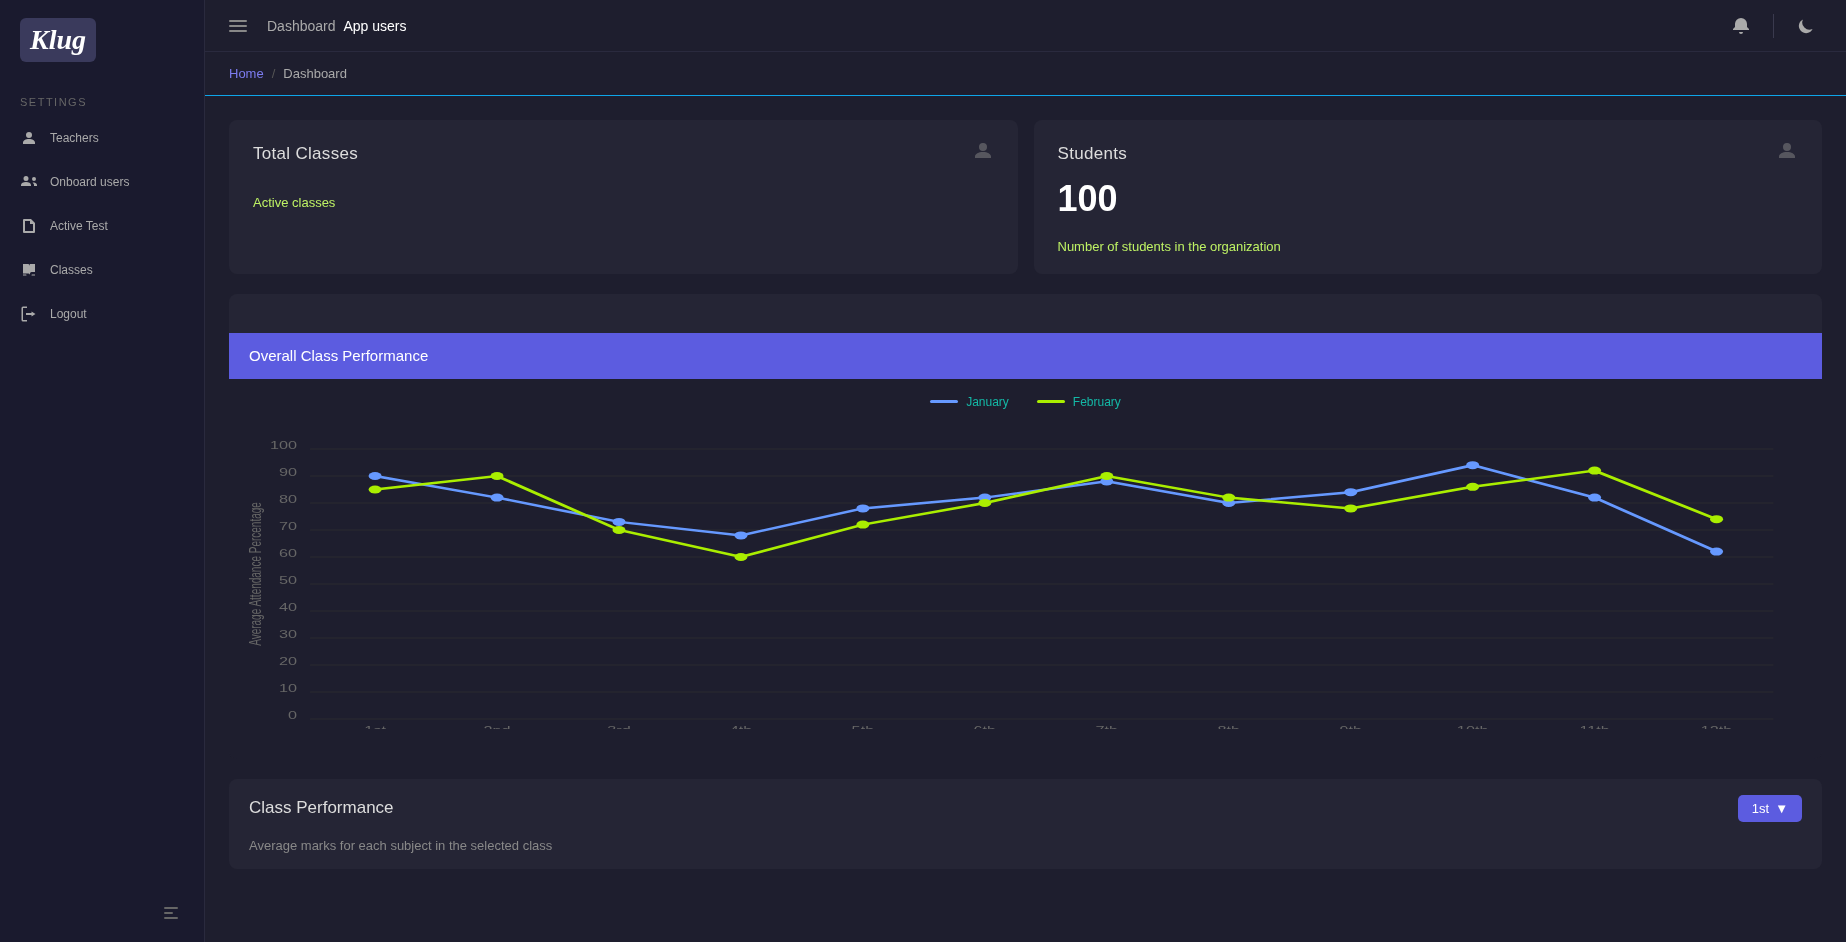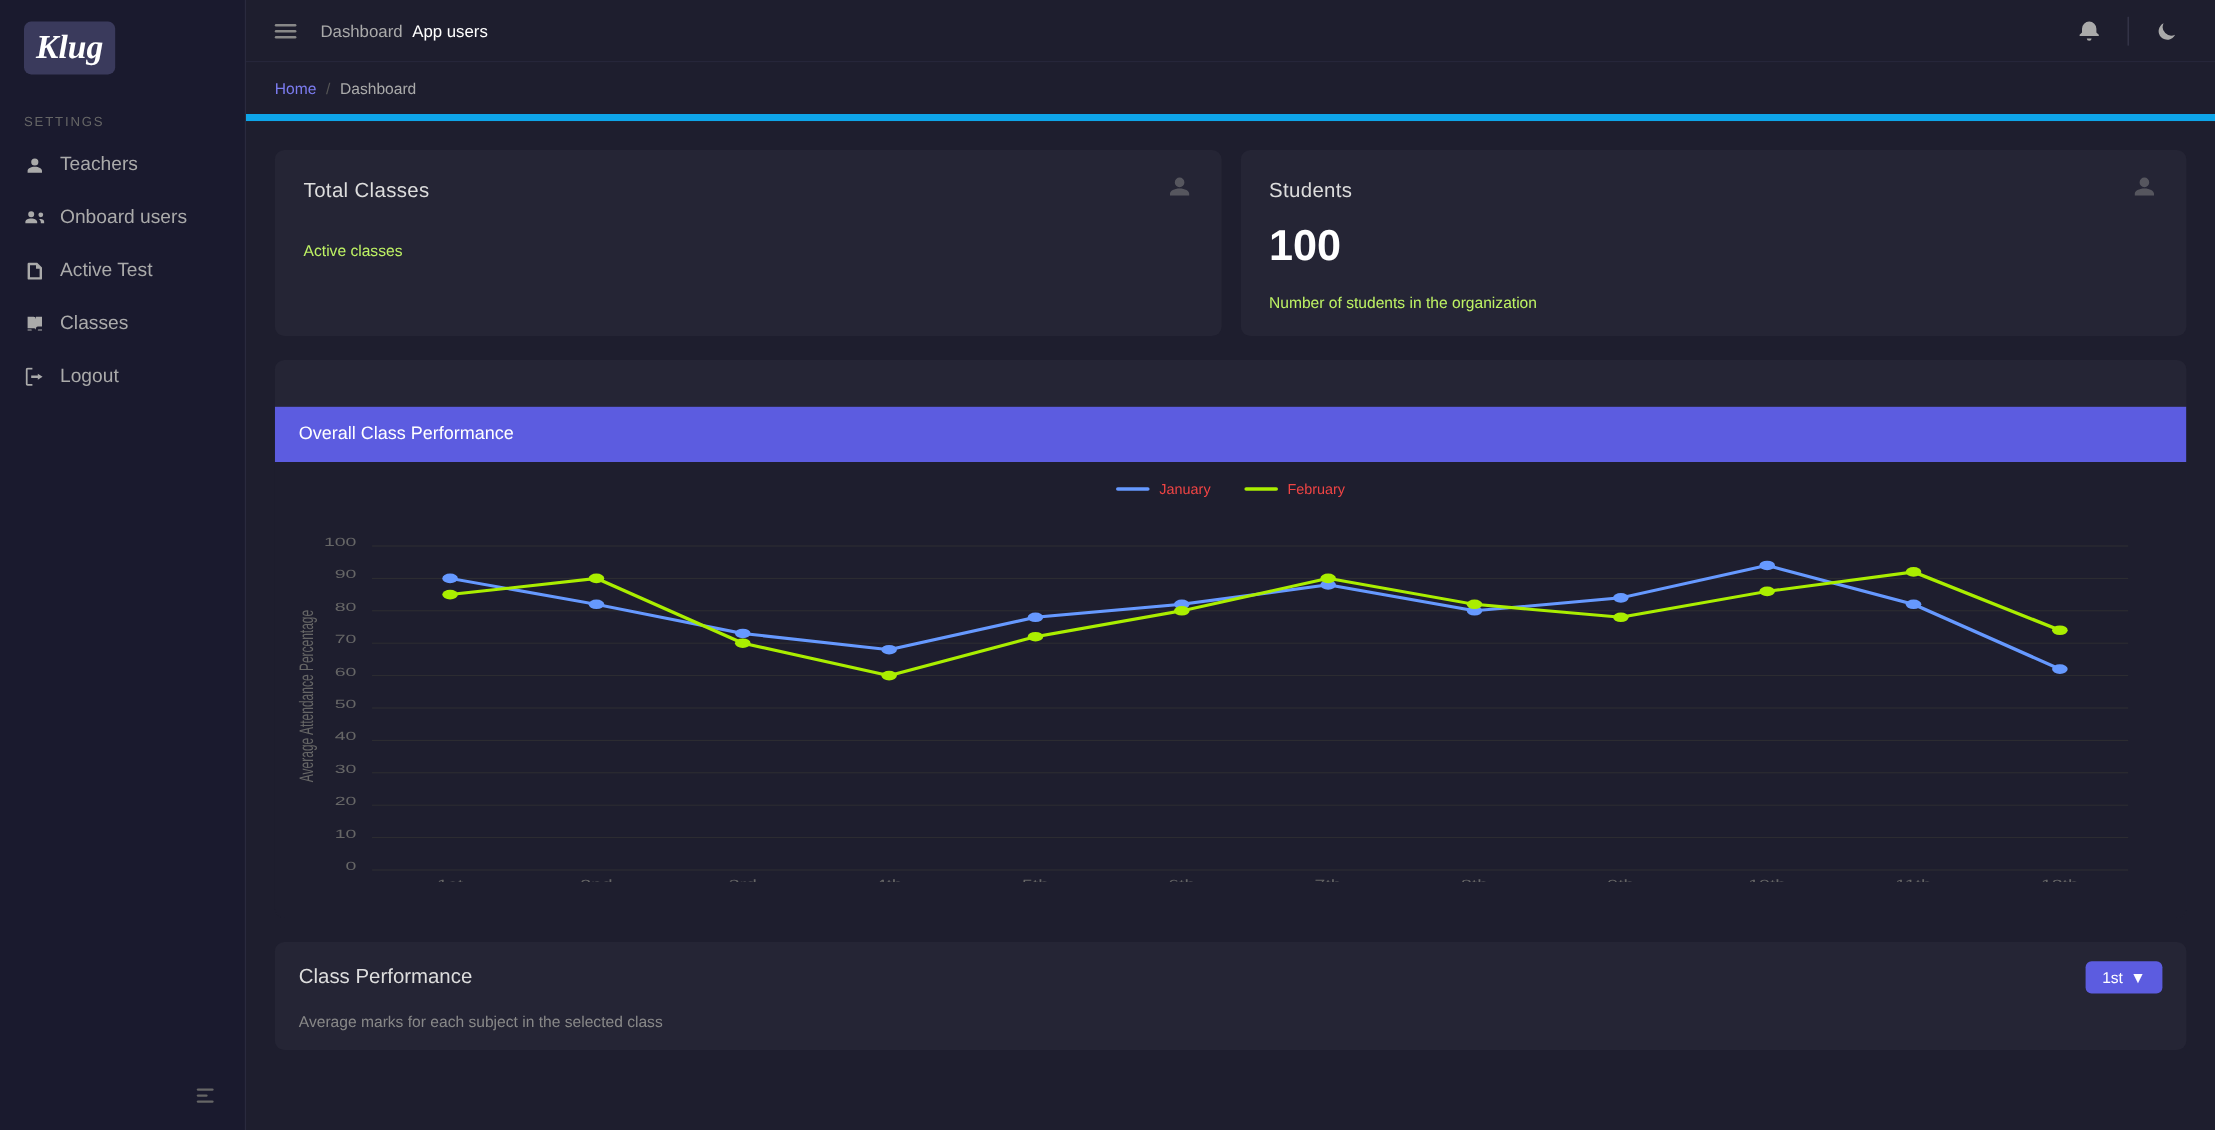--- a/index.html
+++ b/index.html
@@ -49,21 +49,21 @@
       flex-direction: column;
       flex: 1;
     }
     .sidebar-item {
       display: flex;
       align-items: center;
       gap: 12px;
       padding: 13px 20px;
       color: #aaa;
       cursor: pointer;
-      font-size: 16px;
+      font-size: 12px;
       transition: background 0.15s;
     }
     .sidebar-icon {
       width: 18px;
       height: 18px;
       display: flex;
       align-items: center;
       justify-content: center;
       flex-shrink: 0;
     }
@@ -147,21 +147,21 @@
 
     
     .breadcrumb-bar {
       padding: 14px 24px;
       display: flex;
       align-items: center;
       gap: 8px;
       font-size: 13px;
       color: #aaa;
       background: #1e1e2e;
-      border-bottom: 6px solid #0ea5e9;
+      border-bottom: 1px solid #0ea5e9;
       text-align: center;
     }
     .breadcrumb-bar a {
       color: #7c7cf0;
       text-decoration: none;
     }
     .breadcrumb-sep { color: #555; }
 
     
     .content {
@@ -243,21 +243,21 @@
       display: flex;
       justify-content: center;
       gap: 28px;
       margin-bottom: 10px;
     }
     .legend-item {
       display: flex;
       align-items: center;
       gap: 8px;
       font-size: 12px;
-      color: #ef4444;
+      color: #14b8a6;
     }
     .legend-line {
       width: 28px;
       height: 3px;
       border-radius: 2px;
     }
 
     
     .chart-svg {
       width: 100%;

